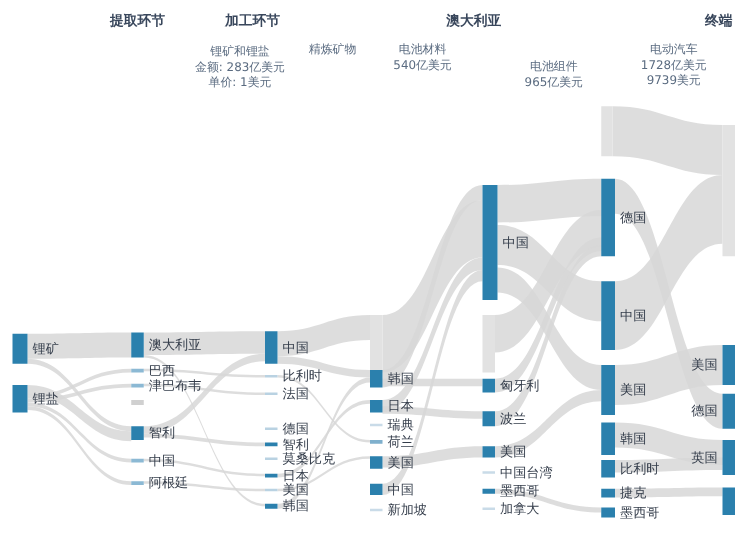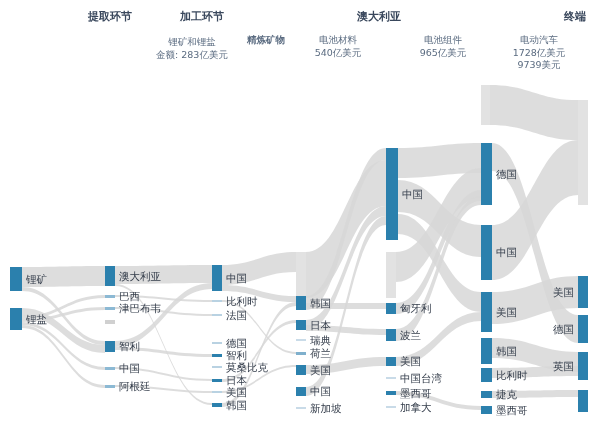--- a/index.html
+++ b/index.html
@@ -41,29 +41,30 @@
   <div id="headers">
       <div class="hdr" style="left: 88px; top: 9px;">提取环节</div>
       <div class="hdr" style="left: 180px; top: 9px;">加工环节</div>
       <div class="hdr" style="left: 357px; top: 9px;">澳大利亚</div>
       <div class="hdr" style="left: 564px; top: 9px;">终端</div>
     </div>
   <div id="subheaders">
       <div class="sub" style="left: 132px; width: 120px; top: 36px;">
         <span>锂矿和锂盐</span>
         <span>金额: 283亿美元</span>
-      </div>
-      <div class="sub" style="left: 206px; width: 120px; top: 34px; font-weight: bold;">
+        <span>单价: 1美元</span>
+      </div>
+      <div class="sub" style="left: 206px; width: 120px; top: 34px;">
         <span>精炼矿物</span>
       </div>
       <div class="sub" style="left: 278px; width: 120px; top: 34px;">
         <span>电池材料</span>
         <span>540亿美元</span>
       </div>
-      <div class="sub" style="left: 383px; width: 120px; top: 34px;">
+      <div class="sub" style="left: 383px; width: 120px; top: 48px;">
         <span>电池组件</span>
         <span>965亿美元</span>
       </div>
       <div class="sub" style="left: 479px; width: 120px; top: 34px;">
         <span>电动汽车</span>
         <span>1728亿美元</span>
         <span>9739美元</span>
       </div>
     </div>
 

